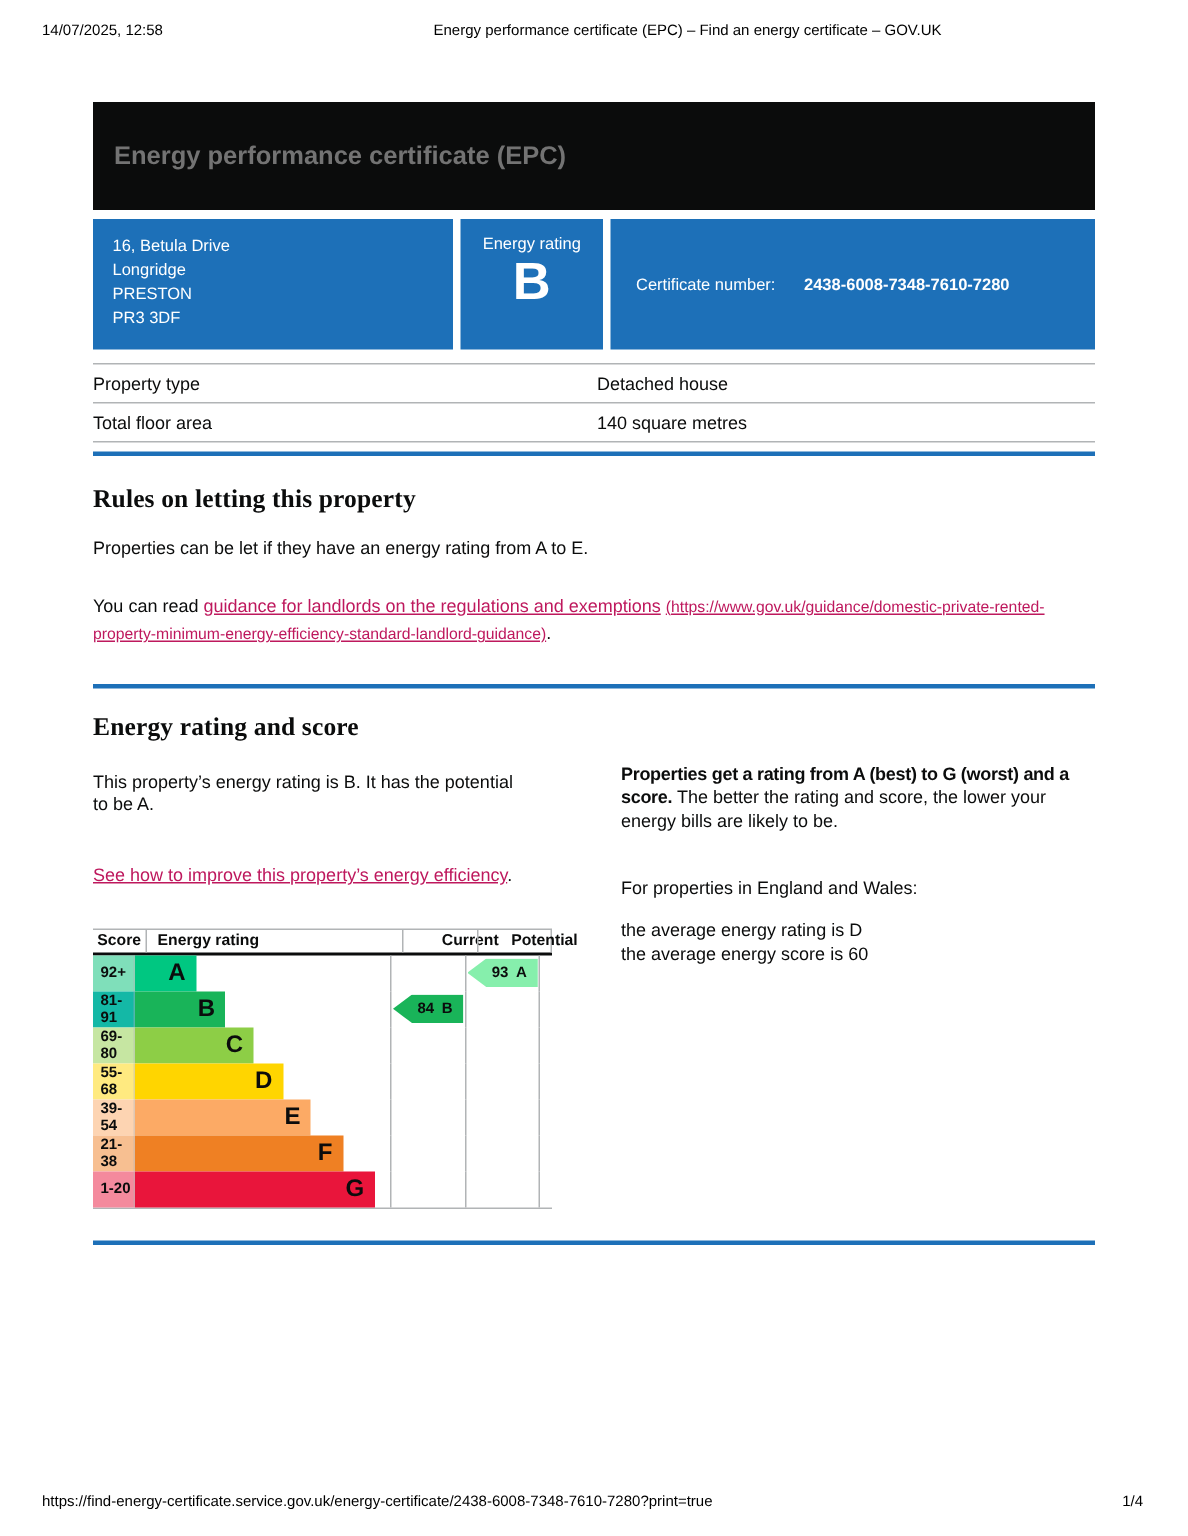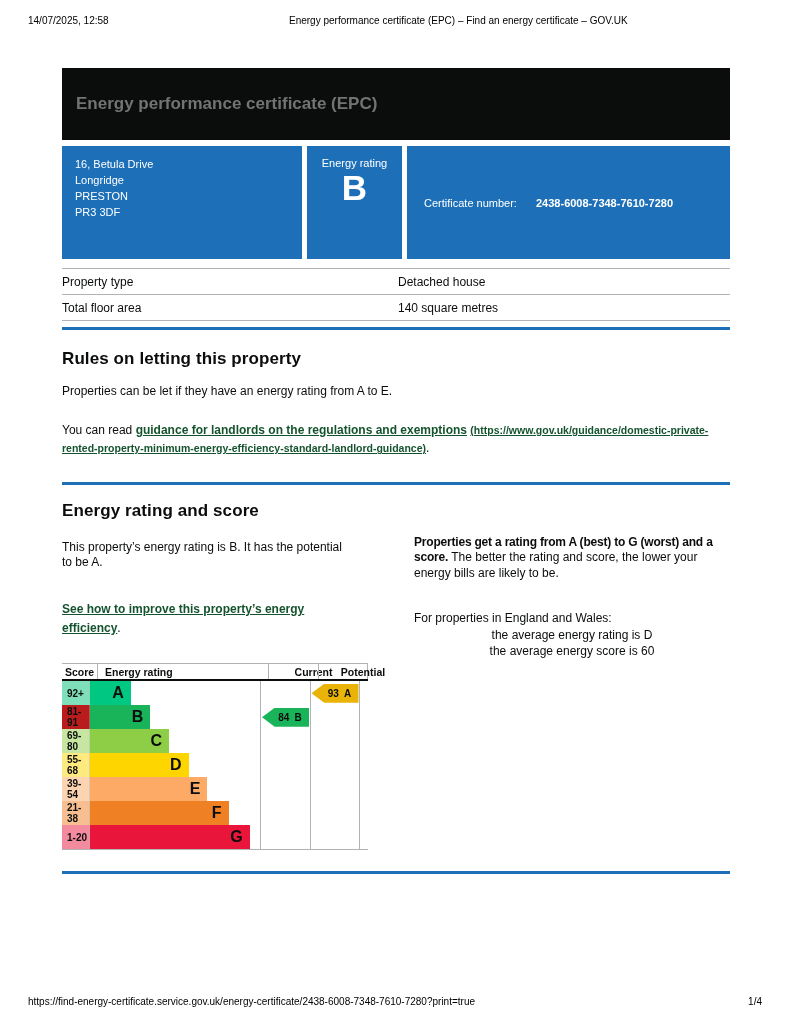--- a/index.html
+++ b/index.html
@@ -17,58 +17,58 @@
   .ph-date  { position:absolute; left:28px; top:0; }
   .ph-title { position:absolute; left:289px; top:0; }
   .print-footer { position:absolute; bottom:17px; left:28px; right:30px;
                   display:flex; justify-content:space-between; font-size:10px; color:#000; }
 
   
   .content { position:absolute; top:68px; left:62px; width:668px; }
 
   .banner { background:#0b0c0c; color:#737373; font-weight:bold; font-size:17px; padding:26px 14px; }
 
-  .summary { display:flex; gap:5px; margin-top:6px; height:113px; }
+  .summary { display:flex; gap:5px; margin-top:6px; height:87px; }
   .bluebox { background:#1d70b8; color:#fff; }
   .address-box { width:240px; padding:11px 13px; font-size:11px; line-height:1.45; }
   .rating-box { width:95px; text-align:center; padding-top:11px; }
   .rating-box .rb-label { font-size:11px; }
   .rating-box .rb-letter { font-size:35px; font-weight:bold; line-height:1.05; margin-top:1px; }
   .meta-col { flex:1; display:flex; flex-direction:column; gap:4px; }
   .meta-box { flex:1; display:flex; align-items:center; padding:0 17px; font-size:11px; }
   .meta-label { width:112px; flex-shrink:0; }
   .meta-value { font-weight:bold; }
 
   .prop-table { margin-top:9px; border-top:1px solid #b1b4b6; }
   .prop-row { display:flex; padding:6px 0 5px; border-bottom:1px solid #b1b4b6; }
   .prop-label { width:336px; }
 
   hr.rule { border:none; height:3px; background:#1d70b8; }
   .rule-1 { margin-top:6px; }
   .rule-2 { margin-top:24px; }
   .rule-3 { margin-top:21px; }
 
-  h2.section-heading { font-size:17px; font-weight:bold; letter-spacing:.1px; }
+  h2.section-heading { font-size:17px; font-weight:bold; letter-spacing:.1px;font-family:Liberation Serif, serif; }
   .rules-heading { margin-top:19px; }
   p { line-height:1.3; }
   .rules-intro { margin-top:15px; }
   .rules-guidance { margin-top:21px; line-height:1.55; max-width:650px; }
-  a.link { color:#14532d; text-decoration:underline; cursor:pointer;font-weight:bold; }
+  a.link { color:#be185d; text-decoration:underline; cursor:pointer; }
   .small-link { font-size:10.5px; }
 
   .two-col { display:flex; margin-top:16px; }
   .col-left { width:306px; flex-shrink:0; }
   .col-left p { max-width:280px; }
   .col-right { margin-left:46px; width:316px; padding-top:5px; }
   .rating-intro { margin-top:19px; }
   .improve-para { margin-top:29px; line-height:1.55; }
   .explain { margin-top:29px; }
   .explain b { letter-spacing:-0.2px; }
   .averages-intro { margin-top:29px; }
-  .averages { margin-top:2px;text-align:center; }
+  .averages { margin-top:13px; }
 
   
   .epc-chart { width:306px; margin-top:26px; border-top:1px solid #b1b4b6; }
   .epc-header { display:flex; height:17px; border-bottom:2px solid #0b0c0c; font-size:10.5px; font-weight:bold; }
   .epc-header > div { display:flex; align-items:center; }
   .h-score { width:36px; justify-content:center; border-right:1px solid #b1b4b6; }
   .h-rating { width:170px; padding-left:7px; }
   .h-current, .h-potential { width:50px; justify-content:center; border-left:1px solid #b1b4b6;padding-left:40px; }
   .h-potential { border-right:1px solid #b1b4b6; }
   .epc-body { border-bottom:1px solid #b1b4b6; }
@@ -152,28 +152,28 @@
           <div class="h-potential">Potential</div>
         </div>
         <div class="epc-body">
             <div class="epc-row">
               <div class="epc-score" style="background: rgb(127, 223, 186);">92+</div>
               <div class="epc-rating">
                 <div class="epc-bar" style="background: rgb(0, 199, 129); width: 24%;">A</div>
               </div>
               <div class="epc-cur"></div>
               <div class="epc-pot">
-                <div class="epc-arrow" style="background: #eab308;">
+                <div class="epc-arrow" style="background: #86efac;">
                   <span class="">93</span>
                   <span class="">A</span>
                 </div>
               </div>
             </div>
             <div class="epc-row">
-              <div class="epc-score" style="background: #b91c1c;">81-91</div>
+              <div class="epc-score" style="background: #14b8a6;">81-91</div>
               <div class="epc-rating">
                 <div class="epc-bar" style="background: rgb(25, 180, 89); width: 35.5%;">B</div>
               </div>
               <div class="epc-cur">
                 <div class="epc-arrow" style="background: rgb(25, 180, 89);">
                   <span class="">84</span>
                   <span class="">B</span>
                 </div>
               </div>
               <div class="epc-pot"></div>

